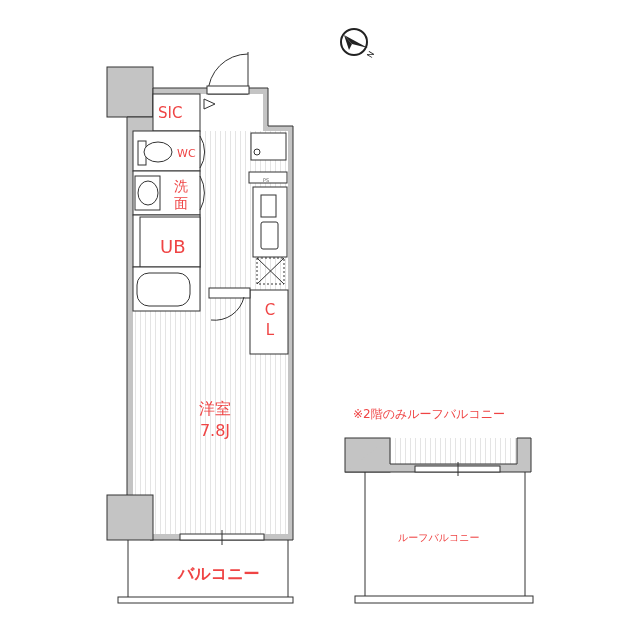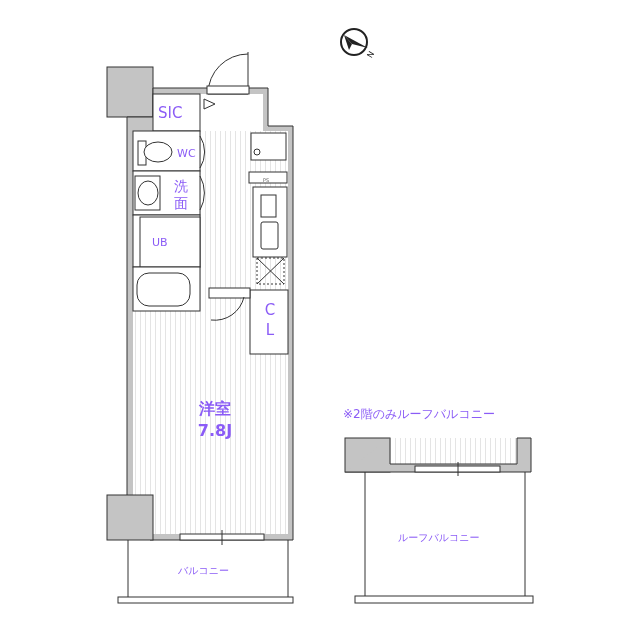--- a/index.html
+++ b/index.html
@@ -1,26 +1,26 @@
 <!DOCTYPE html>
 <html><head>
 <meta charset="utf-8">
 <style>
   html, body { margin: 0; padding: 0; background: #ffffff; }
   body { width: 640px; height: 639px; position: relative; overflow: hidden; font-family: "Liberation Sans", sans-serif; }
   svg { position: absolute; left: 0; top: 0; }
-  .lbl { position: absolute; color: #8b5cf6; font-family: "DejaVu Sans", sans-serif; white-space: nowrap; }
+  .lbl { position: absolute; color: #ef4444; font-family: "DejaVu Sans", sans-serif; white-space: nowrap; }
   .room-sic { left: 158px; top: 104px; font-size: 15px; }
   .room-wc { left: 177px; top: 147px; font-size: 11px; text-align: right; }
   .room-sen { left: 173px; top: 178px; font-size: 14px; line-height: 17px; width: 16px; text-align: center; }
-  .room-ub { left: 152px; top: 236px; font-size: 11px; }
+  .room-ub { left: 160px; top: 236px; font-size: 18px; }
   .room-cl { left: 263px; top: 300px; font-size: 15px; line-height: 20px; width: 14px; text-align: center; }
-  .room-main { left: 185px; top: 398px; font-size: 16px; line-height: 22px; text-align: center; width: 60px; font-weight: bold; }
-  .room-balcony { left: 178px; top: 564px; font-size: 10px; }
-  .note { left: 343px; top: 406px; font-size: 12px; text-align: center; }
+  .room-main { left: 185px; top: 398px; font-size: 16px; line-height: 22px; text-align: center; width: 60px; }
+  .room-balcony { left: 178px; top: 564px; font-size: 16px; font-weight: bold; }
+  .note { left: 353px; top: 406px; font-size: 12px; text-align: center; }
   .room-roof { left: 398px; top: 531px; font-size: 10px; }
   .ps { left: 263px; top: 177px; font-size: 5px; color:#666; }
 </style>
 </head>
 <body>
 
 <svg width="640" height="639" viewBox="0 0 640 639">
   <defs>
     <pattern id="stripes" width="5" height="10" patternUnits="userSpaceOnUse">
       <rect width="5" height="10" fill="#fff"></rect>

